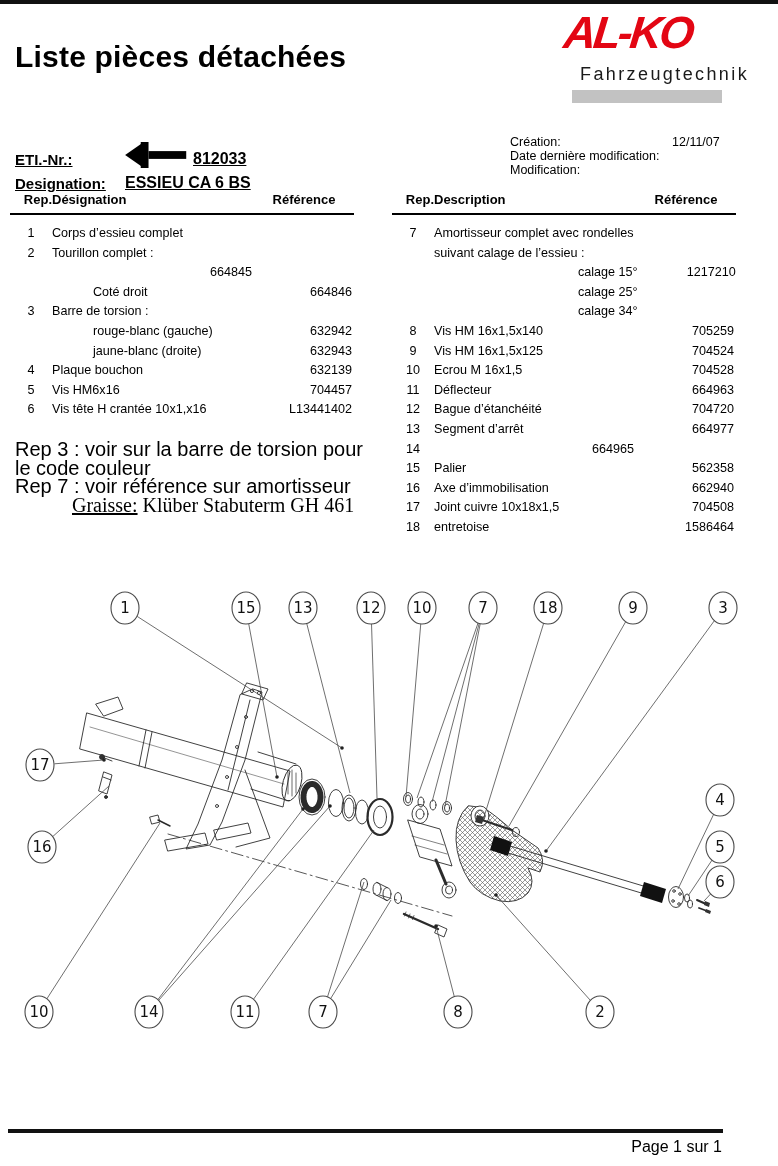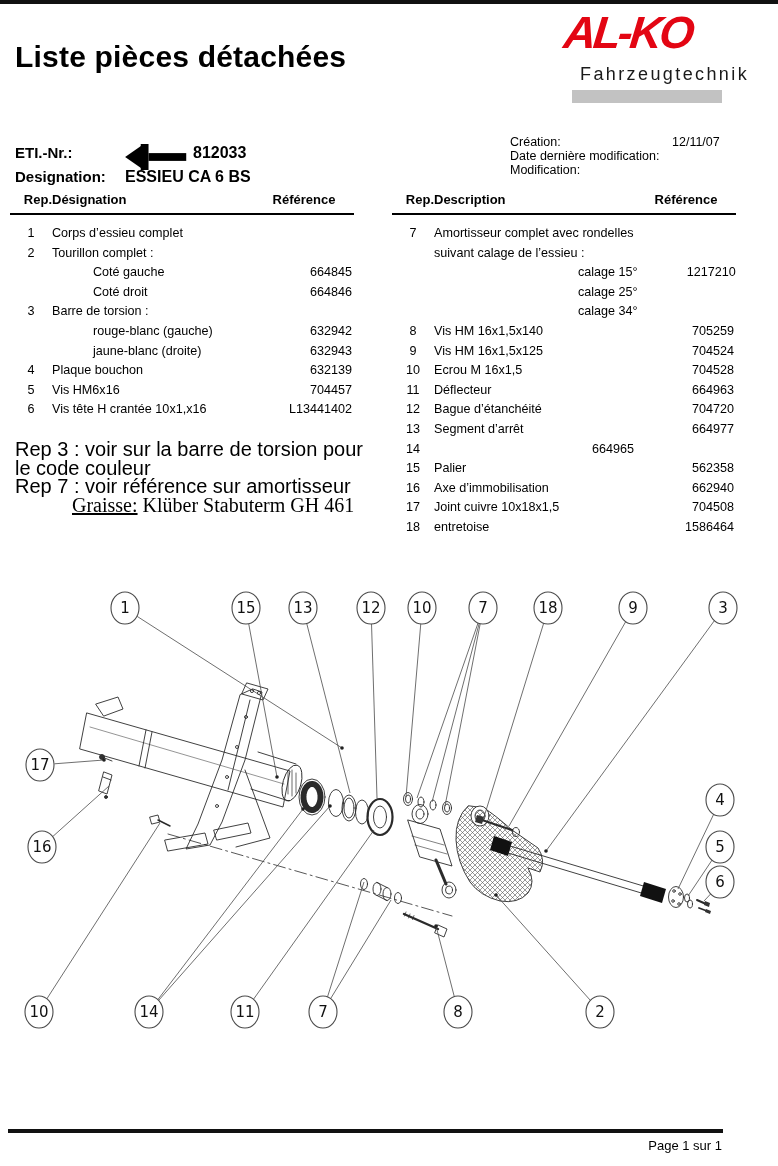--- a/index.html
+++ b/index.html
@@ -11,21 +11,21 @@
   
   .title{left:15px;top:20px;font-size:30px;font-weight:bold;letter-spacing:.2px;}
   
   .logo{left:560px;top:4px;width:175px;}
   .brand{display:inline-block;color:#e30613;font-weight:bold;font-style:italic;
          font-size:45px;letter-spacing:-3px;transform:skewX(-6deg);line-height:58px;margin-left:4px;}
   .logo-sub{font-size:18px;letter-spacing:2.4px;color:#1a1a1a;margin-top:2px;margin-left:20px;white-space:nowrap;}
   .graybar{margin-left:12px;margin-top:5px;width:150px;height:13px;background:#c2c2c2;}
   
   .meta{left:15px;top:144px;font-size:15px;}
-  .meta .mrow{display:flex;align-items:flex-start;height:24px;}
+  .meta .mrow{display:flex;align-items:flex-end;height:24px;text-decoration:underline;}
   .meta .lbl{width:110px;font-weight:bold;}
   .meta .val{font-weight:bold;font-size:16px;}
   .axle-ico{width:62px;height:26px;margin-right:6px;}
   
   .creation{left:510px;top:135px;width:220px;font-size:12.5px;line-height:14px;}
   .creation .cval{position:absolute;left:162px;top:0;}
   
   .ptable{width:344px;font-size:12.6px;}
   .ptable .thead{display:grid;grid-template-columns:42px 1fr 100px;font-weight:bold;
                  font-size:13px;border-bottom:2.6px solid #000;padding-bottom:6px;}
@@ -40,21 +40,21 @@
   .t-left{left:10px;top:192px;}
   .t-right{left:392px;top:192px;}
   .t-left .ind1{padding-left:41px;}
   .t-right .ind2{padding-left:144px;}
   
   .notes{left:15px;top:440px;width:356px;font-size:20px;line-height:18.6px;}
   .notes .grease{margin-left:57px;font-family:Liberation Serif, serif;}
   .u{text-decoration:underline;}
   
   .footline{left:8px;top:1129px;width:715px;height:4px;background:#111;}
-  .footer{left:0;top:1138px;width:722px;text-align:right;font-size:13px;}
+  .footer{left:0;top:1138px;width:722px;text-align:right;font-size:16px;}
   
   .diagram{left:0;top:560px;}
   .leader{stroke:#4a4a4a;stroke-width:0.8;fill:none;}
   .dot{fill:#222;stroke:none;}
   .bubble{fill:#fff;stroke:#4a4a4a;stroke-width:1.1;}
   .bubble-num{font-family:"DejaVu Sans",sans-serif;font-size:15px;fill:#111;text-anchor:middle;}
   .draw{stroke:#2b2b2b;stroke-width:0.9;fill:none;stroke-linejoin:round;stroke-linecap:round;}
 </style>
 </head>
 <body>
@@ -104,21 +104,20 @@
         <div class="c-des ind0">Corps d’essieu complet</div>
         <div class="c-ref"></div>
       </div>
       <div class="trow">
         <div class="c-rep">2</div>
         <div class="c-des ind0">Tourillon complet :</div>
         <div class="c-ref"></div>
       </div>
       <div class="trow">
         <div class="c-rep"></div>
-        <div class="c-des ind1">Coté gauche</div>
         <div class="c-ref">664845</div>
       </div>
       <div class="trow">
         <div class="c-rep"></div>
         <div class="c-des ind1">Coté droit</div>
         <div class="c-ref">664846</div>
       </div>
       <div class="trow">
         <div class="c-rep">3</div>
         <div class="c-des ind0">Barre de torsion :</div>

